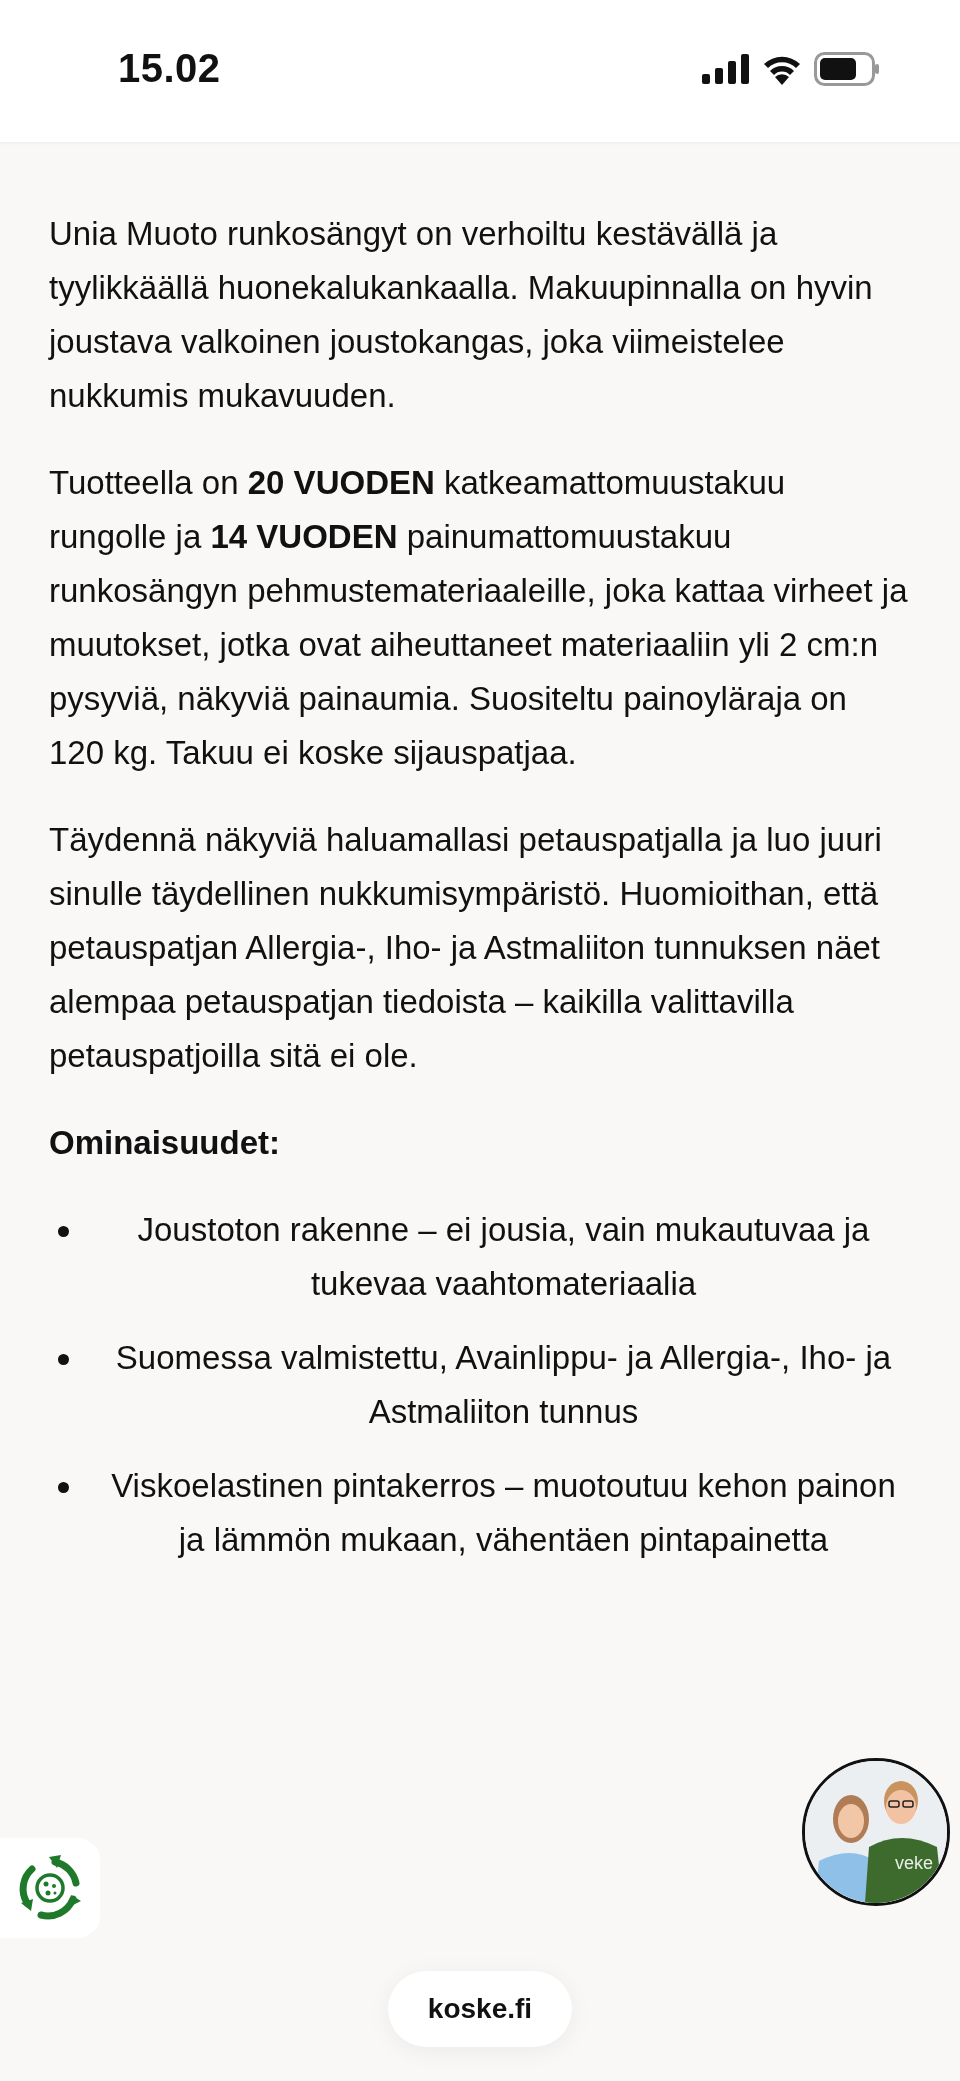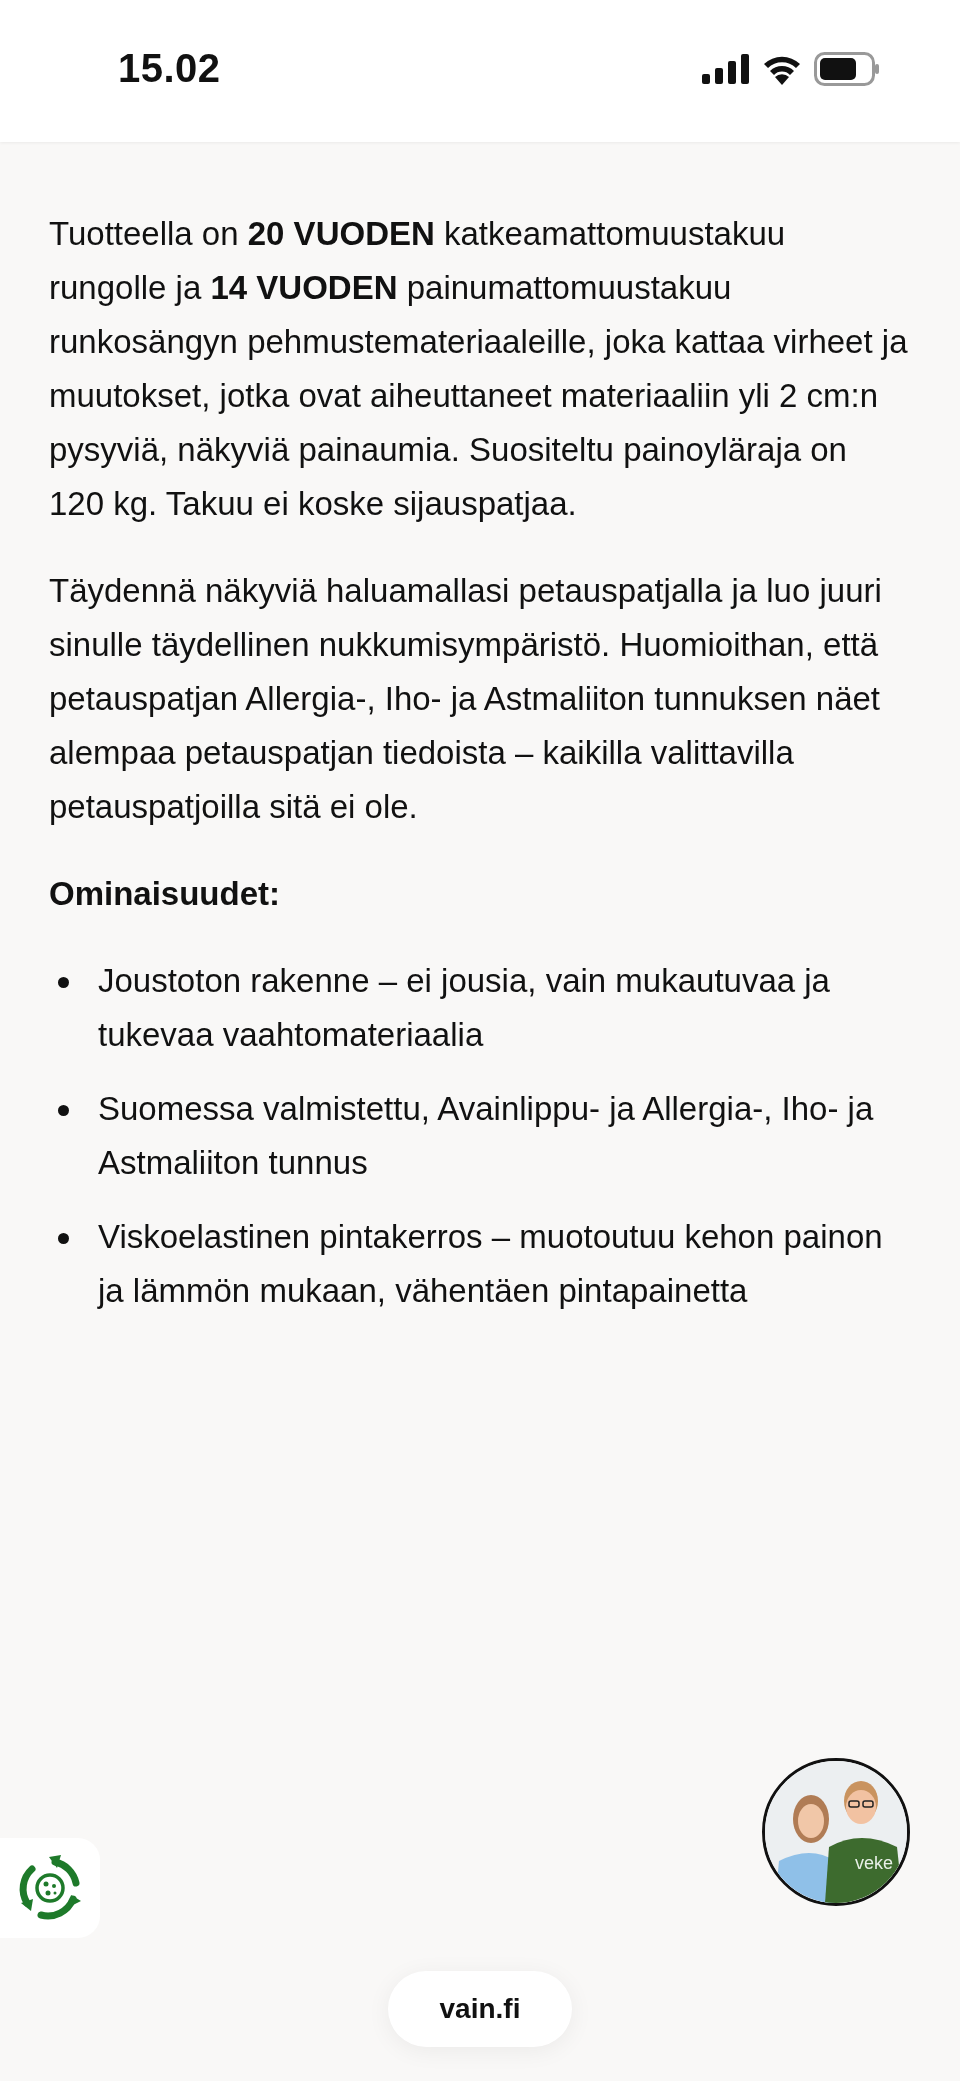--- a/index.html
+++ b/index.html
@@ -6,27 +6,27 @@
   body{width:960px;height:2081px;overflow:hidden;background:#f9f8f7;position:relative;
        font-family:"Liberation Sans","DejaVu Sans",sans-serif;color:#111;}
   .status-bar{position:absolute;top:0;left:0;width:960px;height:142px;background:#fff;z-index:10;
        box-shadow:0 1px 3px rgba(0,0,0,0.06);}
   .time{position:absolute;left:118px;top:46px;font-size:40px;font-weight:bold;letter-spacing:0.5px;}
   .status-icons{position:absolute;right:80px;top:52px;display:flex;align-items:center;gap:12px;}
   .content{position:absolute;left:49px;top:112px;width:860px;font-size:33px;line-height:54px;}
   .cut-line{position:absolute;left:49px;top:108px;font-size:33px;line-height:54px;height:34px;overflow:hidden;}
   p{margin:0 0 33px 0;}
   .heading{font-weight:bold;margin:17px 0 33px 0;}
-  ul{margin:0;padding:0;list-style:none;}
+  ul{margin:0;padding:0;list-style:none;text-align:center;}
   li{position:relative;padding-left:49px;margin-bottom:20px;}
   li::before{content:"";position:absolute;left:9px;top:23px;width:11px;height:11px;border-radius:50%;background:#111;}
   .fade{position:absolute;left:0;top:1935px;width:960px;height:146px;background:#f9f8f7;}
   .eco-badge{position:absolute;left:0;top:1838px;width:100px;height:100px;background:#fff;
        border-radius:0 22px 22px 0;display:flex;align-items:center;justify-content:center;}
-  .chat-avatar{position:absolute;left:762px;top:1758px;width:142px;height:142px;border-radius:50%;
+  .chat-avatar{position:absolute;left:802px;top:1758px;width:142px;height:142px;border-radius:50%;
        border:3px solid #111;overflow:hidden;background:#e8ecef;}
   .url-pill{position:absolute;left:388px;top:1971px;width:184px;height:76px;border-radius:38px;background:#fff;
        box-shadow:0 4px 24px rgba(0,0,0,0.06);display:flex;align-items:center;justify-content:center;
        font-size:28px;font-weight:bold;}
   .partial{position:absolute;left:98px;top:1932px;height:12px;overflow:hidden;font-size:33px;line-height:54px;}
 </style>
 </head>
 <body>
 
 <div class="status-bar">
@@ -48,20 +48,21 @@
       <rect x="6" y="6" width="36" height="22" rx="5" fill="#111"></rect>
       <rect x="61" y="12" width="4" height="10" rx="2" fill="#999"></rect>
     </svg>
   </div>
 </div>
 
 <div class="cut-line">parantee antaen paremman unen.</div>
 
 <div class="content">
   <div style="height:95px"></div>
+  <p>Unia Muoto runkosängyt on verhoiltu kestävällä ja tyylikkäällä huonekalukankaalla. Makuupinnalla on hyvin joustava valkoinen joustokangas, joka viimeistelee nukkumis mukavuuden.</p>
   <p><span>Tuotteella on </span><b>20 VUODEN</b><span> katkeamattomuustakuu rungolle ja </span><b>14 VUODEN</b><span> painumattomuustakuu runkosängyn pehmustemateriaaleille, joka kattaa virheet ja muutokset, jotka ovat aiheuttaneet materiaaliin yli 2 cm:n pysyviä, näkyviä painaumia. Suositeltu painoyläraja on 120 kg. Takuu ei koske sijauspatjaa.</span></p>
   <p>Täydennä näkyviä haluamallasi petauspatjalla ja luo juuri sinulle täydellinen nukkumisympäristö. Huomioithan, että petauspatjan Allergia-, Iho- ja Astmaliiton tunnuksen näet alempaa petauspatjan tiedoista – kaikilla valittavilla petauspatjoilla sitä ei ole.</p>
   <div class="heading">Ominaisuudet:</div>
   <ul>
     <li>Joustoton rakenne – ei jousia, vain mukautuvaa ja tukevaa vaahtomateriaalia</li>
     <li>Suomessa valmistettu, Avainlippu- ja Allergia-, Iho- ja Astmaliiton tunnus</li>
     <li>Viskoelastinen pintakerros – muotoutuu kehon painon ja lämmön mukaan, vähentäen pintapainetta</li>
   </ul>
 </div>
 
@@ -95,13 +96,13 @@
     <path d="M10 142 L14 100 Q46 84 70 100 L72 142 Z" fill="#8fc0e8"></path>
     <ellipse cx="96" cy="40" rx="17" ry="20" fill="#c9935f"></ellipse>
     <ellipse cx="96" cy="46" rx="15" ry="17" fill="#f2c2a2"></ellipse>
     <rect x="84" y="40" width="10" height="6" rx="2" fill="none" stroke="#222" stroke-width="1.5"></rect>
     <rect x="98" y="40" width="10" height="6" rx="2" fill="none" stroke="#222" stroke-width="1.5"></rect>
     <path d="M60 142 L64 86 Q96 68 132 86 L138 142 Z" fill="#3d6b2e"></path>
     <text x="90" y="108" fill="#e8f0e8" font-size="18" font-family="Liberation Sans, sans-serif">veke</text>
   </svg>
 </div>
 
-<div class="url-pill">vain.fi</div>
+<div class="url-pill">koske.fi</div>
 
 </body></html>

